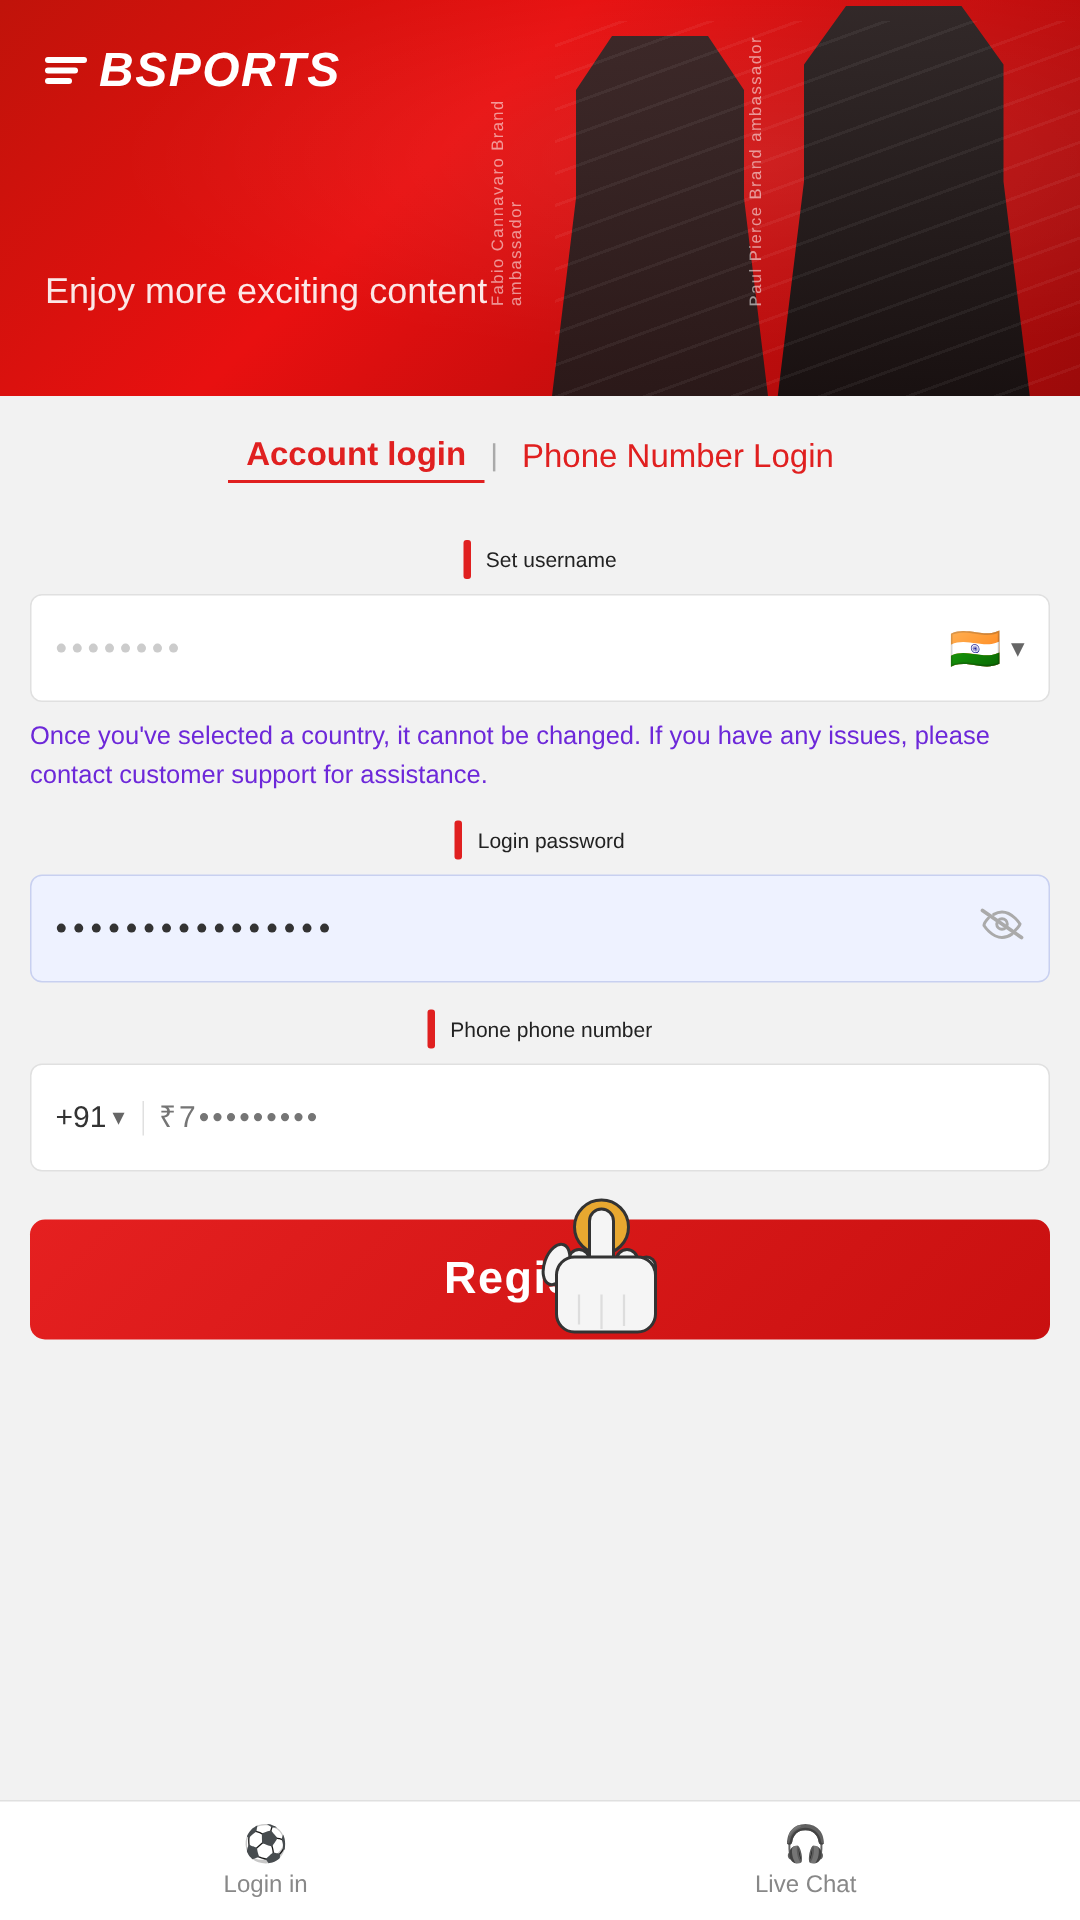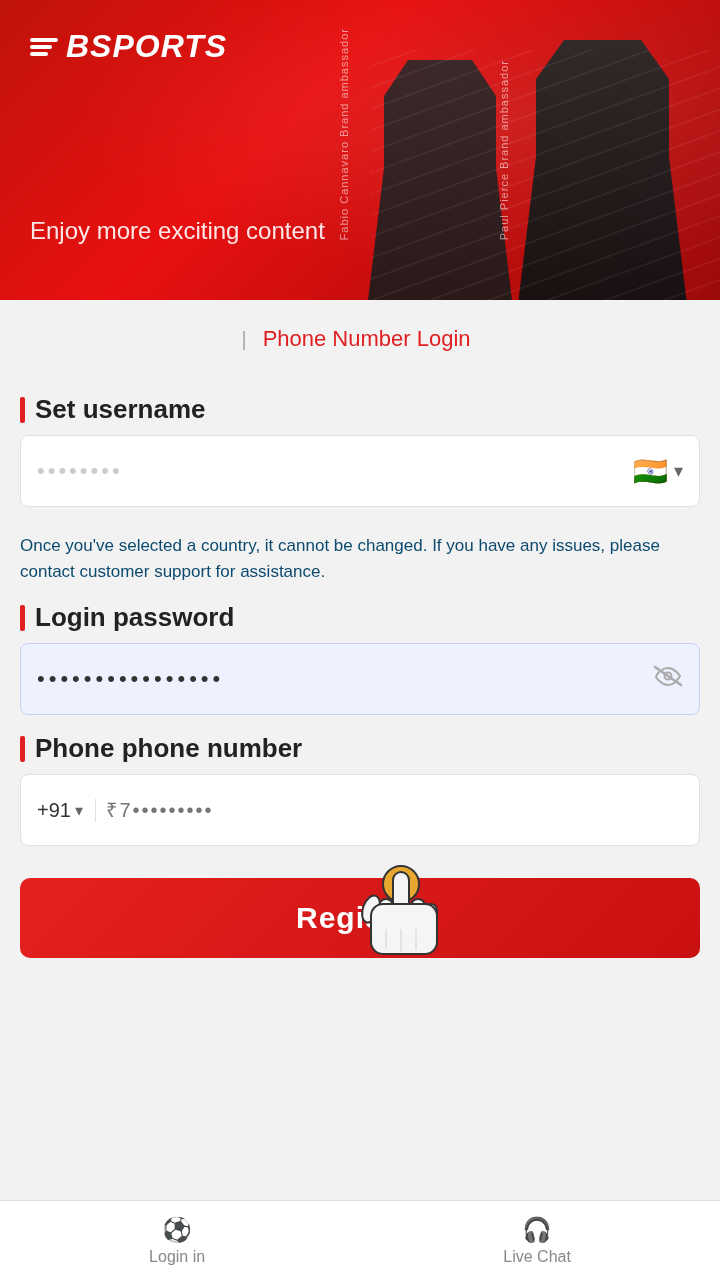--- a/index.html
+++ b/index.html
@@ -9,21 +9,21 @@
       min-height: 1280px;
       background: #f2f2f2;
       font-family: Arial, sans-serif;
       position: relative;
       overflow-x: hidden;
     }
 
     
     .hero-banner {
       width: 720px;
-      height: 300px;
+      height: 264px;
       background: linear-gradient(135deg, #c0130a 0%, #e81010 40%, #9b0a0a 100%);
       position: relative;
       overflow: hidden;
     }
     .hero-banner::before {
       content: '';
       position: absolute;
       inset: 0;
       background: radial-gradient(ellipse at 70% 40%, rgba(255,255,255,0.08) 0%, transparent 60%);
     }
@@ -165,24 +165,25 @@
       color: #aaa;
       font-size: 20px;
       padding: 0 4px;
     }
 
     
     .section-label {
       display: flex;
       align-items: center;
       gap: 10px;
-      font-size: 26px;
-      font-weight: 700;
+      font-size: 14px;
+      font-weight: 400;
       color: #222;
       margin: 18px 0 10px 0;
+      justify-content: center;
     }
     .section-label::before {
       content: '';
       display: inline-block;
       width: 5px;
       height: 26px;
       background: #e02020;
       border-radius: 2px;
     }
 
@@ -223,23 +224,23 @@
     }
     .eye-icon {
       color: #999;
       font-size: 24px;
       cursor: pointer;
     }
 
     
     .hint-text {
       font-size: 17px;
-      color: #0c4a6e;
+      color: #6d28d9;
       line-height: 1.5;
-      margin: 26px 0 0 0;
+      margin: 10px 0 0 0;
     }
 
     
     .phone-wrapper {
       background: white;
       border: 1.5px solid #e0e0e0;
       border-radius: 8px;
       padding: 0 16px;
       display: flex;
       align-items: center;
@@ -339,20 +340,21 @@
 
   <div class="banner-side-text-left">Fabio Cannavaro Brand ambassador</div>
   <div class="banner-side-text-right">Paul Pierce Brand ambassador</div>
 
   <div class="hero-subtitle">Enjoy more exciting content</div>
 </div>
 
 <div class="main-content">
 
   <div class="login-tabs">
+    <span class="tab-item active">Account login</span>
     <span class="tab-divider">|</span>
     <span class="tab-item">Phone Number Login</span>
   </div>
 
   <div class="section-label">
     <span>Set username</span>
   </div>
 
   <div class="input-wrapper">
     <input type="text" style="color: rgb(204, 204, 204); letter-spacing: 3px; font-size: 22px;" value="••••••••" readonly="">

